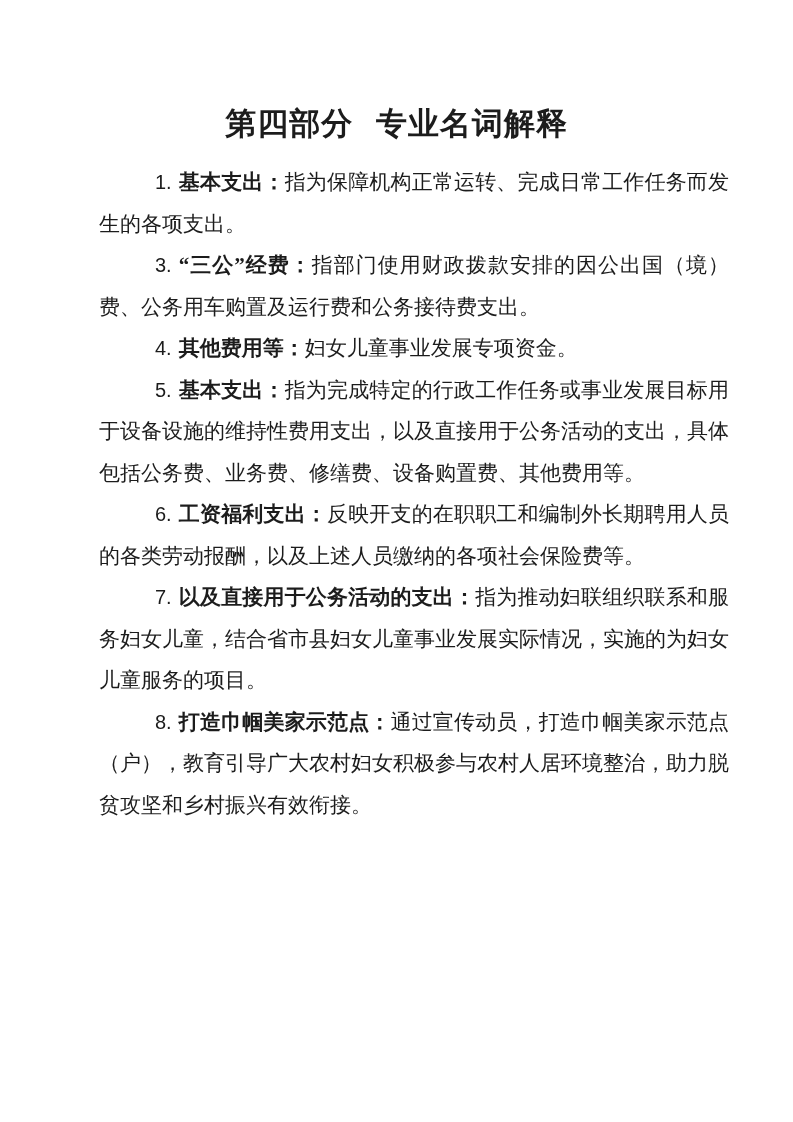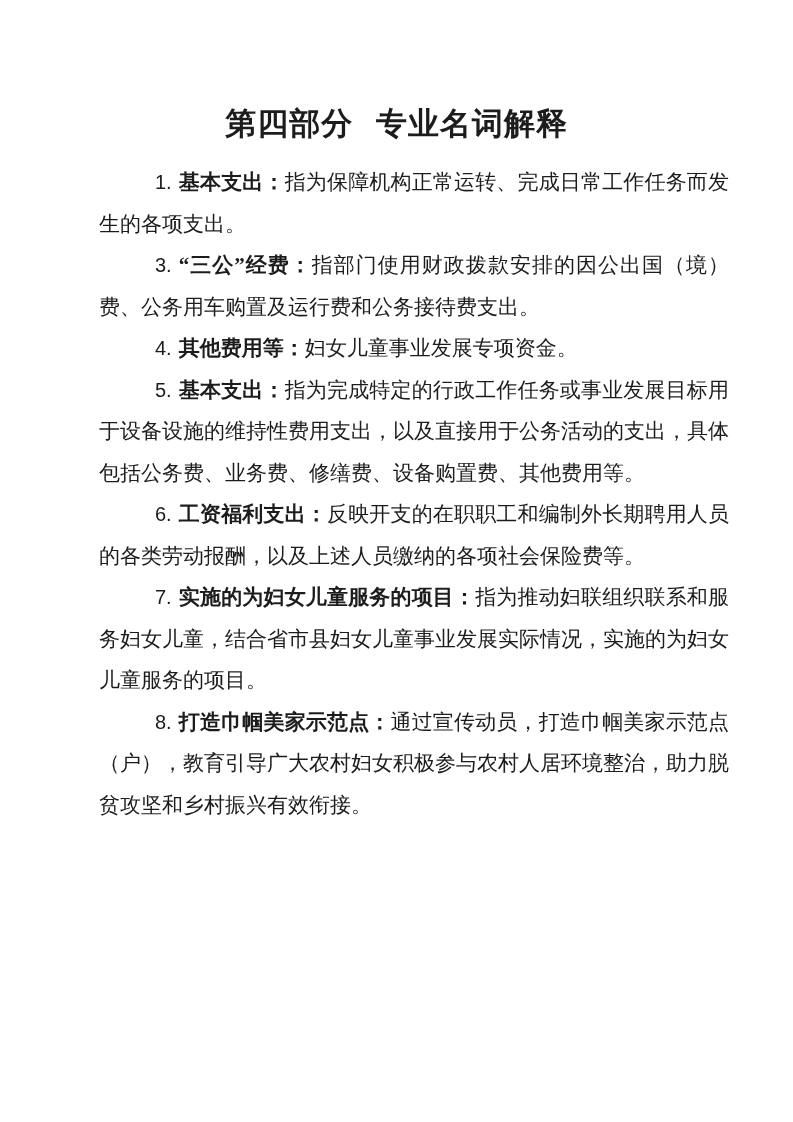--- a/index.html
+++ b/index.html
@@ -56,17 +56,17 @@
 
 
   <p class="para"><span class="num">3.</span><span class="term">“三公”经费：</span><span class="def">指部门使用财政拨款安排的因公出国（境）费、公务用车购置及运行费和公务接待费支出。</span></p>
 
   <p class="para"><span class="num">4.</span><span class="term">其他费用等：</span><span class="def">妇女儿童事业发展专项资金。</span></p>
 
   <p class="para"><span class="num">5.</span><span class="term">基本支出：</span><span class="def">指为完成特定的行政工作任务或事业发展目标用于设备设施的维持性费用支出，以及直接用于公务活动的支出，具体包括公务费、业务费、修缮费、设备购置费、其他费用等。</span></p>
 
   <p class="para"><span class="num">6.</span><span class="term">工资福利支出：</span><span class="def">反映开支的在职职工和编制外长期聘用人员的各类劳动报酬，以及上述人员缴纳的各项社会保险费等。</span></p>
 
-  <p class="para"><span class="num">7.</span><span class="term">实施的为妇女儿童服务的项目：</span><span class="def">指为推动妇联组织联系和服务妇女儿童，结合省市县妇女儿童事业发展实际情况，实施的为妇女儿童服务的项目。</span></p>
+  <p class="para"><span class="num">7.</span><span class="term">以及直接用于公务活动的支出：</span><span class="def">指为推动妇联组织联系和服务妇女儿童，结合省市县妇女儿童事业发展实际情况，实施的为妇女儿童服务的项目。</span></p>
 
   <p class="para"><span class="num">8.</span><span class="term">打造巾帼美家示范点：</span><span class="def">通过宣传动员，打造巾帼美家示范点（户），教育引导广大农村妇女积极参与农村人居环境整治，助力脱贫攻坚和乡村振兴有效衔接。</span></p>
 </div>
 </div>
 
 </body></html>

